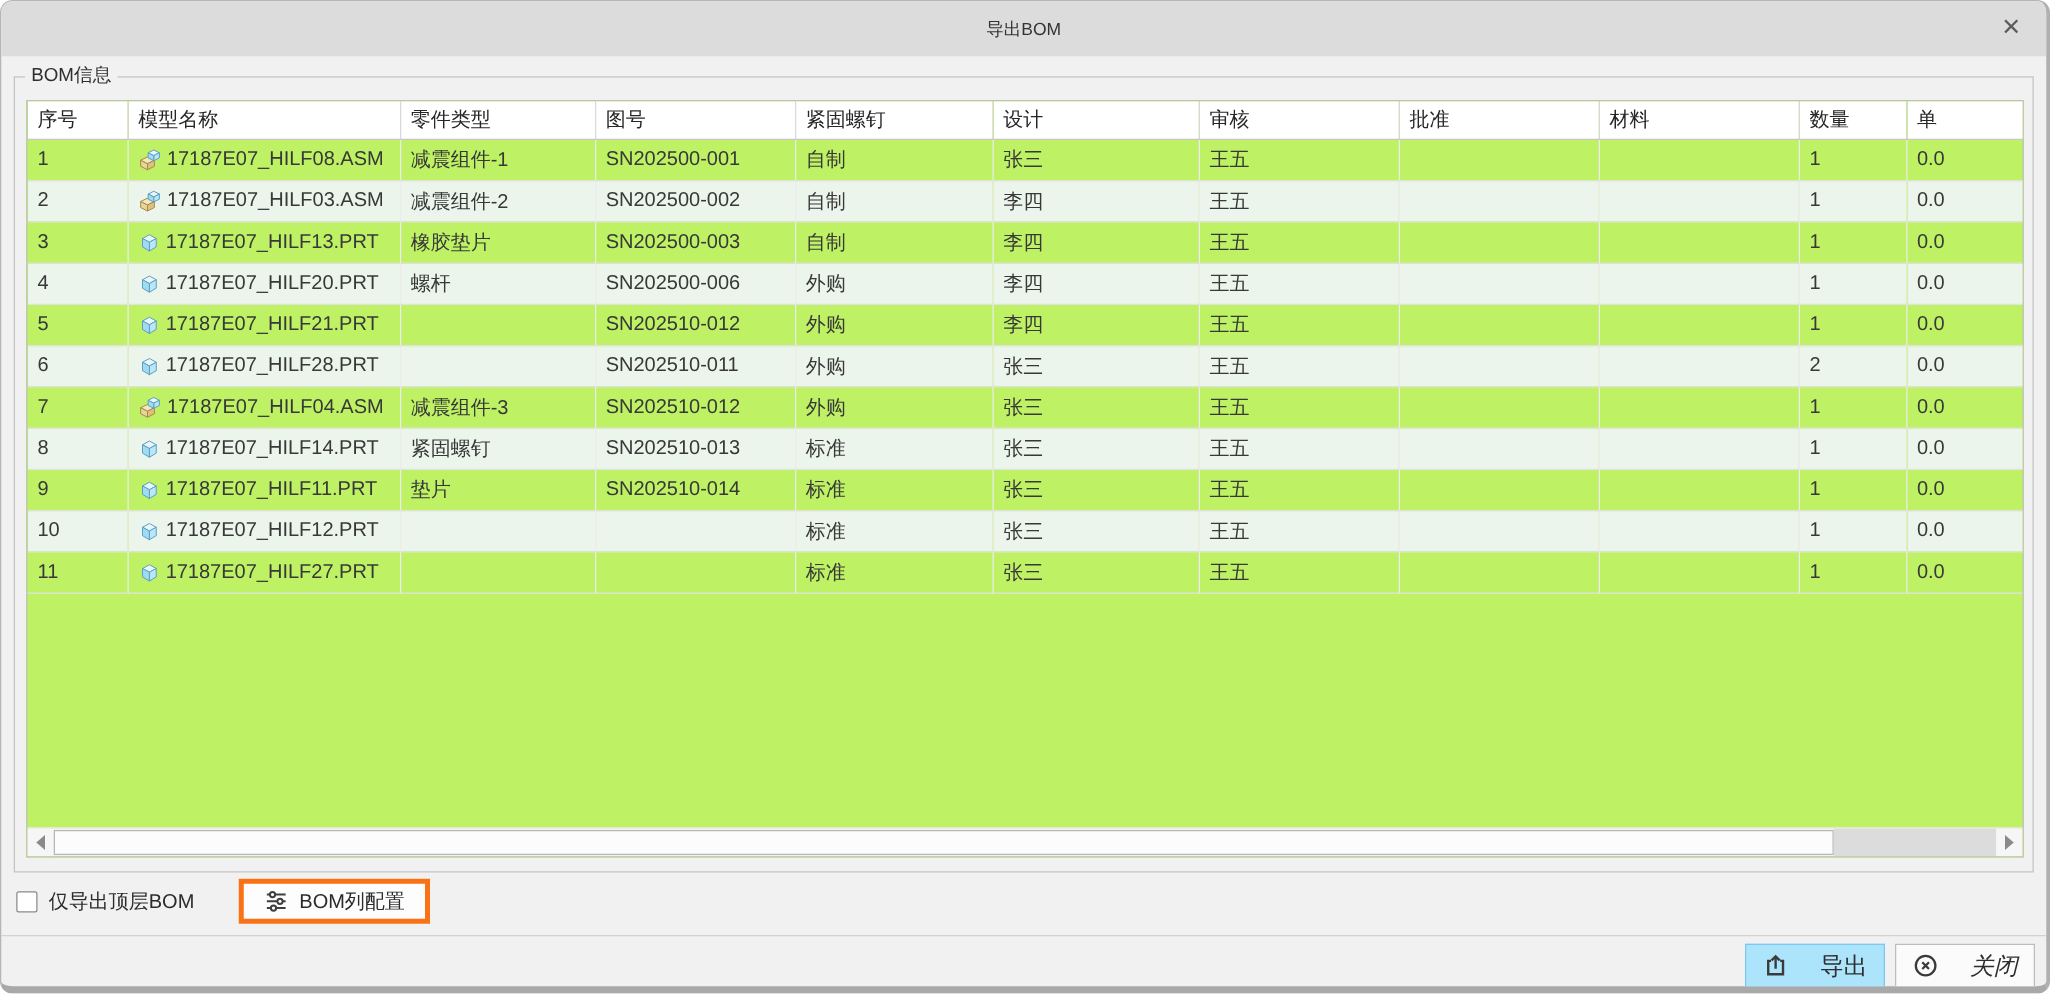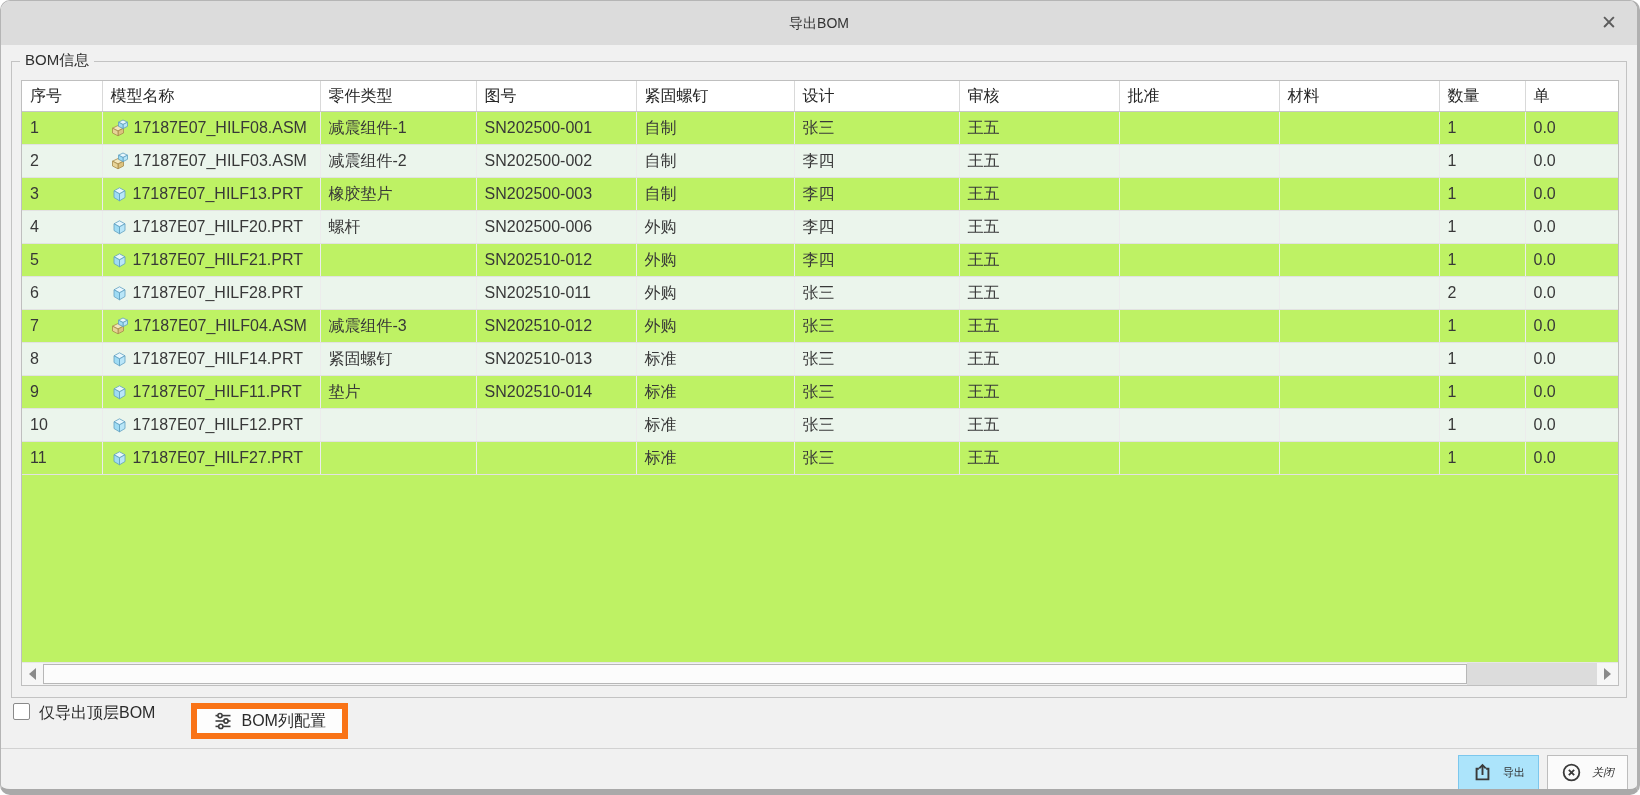--- a/index.html
+++ b/index.html
@@ -55,41 +55,41 @@
   }
   .scroll-btn .tri{width:0;height:0;border-style:solid;}
   .tri-left{border-width:6px 7px 6px 0;border-color:transparent #8a8a8a transparent transparent;}
   .tri-right{border-width:6px 0 6px 7px;border-color:transparent transparent transparent #8a8a8a;}
   .scroll-thumb{
     flex:none;width:1424px;margin:1px 0;background:#fcfcfc;border:1px solid #b7b7b7;
     box-sizing:border-box;cursor:pointer;
   }
   .scroll-track-rest{flex:1;background:#dcdcdc;}
   .controls-row{
-    position:absolute;left:12px;top:702px;height:36px;display:flex;align-items:flex-start;
+    position:absolute;left:12px;top:702px;height:36px;display:flex;align-items:center;
   }
   .checkbox{
     width:17px;height:17px;background:#fff;border:1px solid #8a8a8a;border-radius:2px;
     box-sizing:border-box;cursor:pointer;flex:none;
   }
   .checkbox-label{margin-left:9px;font-size:16px;color:#2b2b2b;}
   .cfg-btn{
     display:flex;align-items:center;gap:8px;height:36px;padding:0 16px;
-    background:#fdfdfd;border:6px solid #f97316;box-sizing:border-box;
+    background:#fdfdfd;border:4px solid #f97316;box-sizing:border-box;
     font-size:16px;color:#2b2b2b;cursor:pointer;
   }
   .cfg-btn.b1{margin-left:36px;}
   .cfg-btn.b2{margin-left:28px;}
   .footer-divider{position:absolute;left:0;right:0;top:747px;height:1px;background:#d2d2d2;}
   .footer{
     position:absolute;right:9px;top:754px;display:flex;gap:8px;align-items:center;
   }
   .action-btn{
-    display:flex;align-items:center;gap:10px;height:35px;padding:16px 13px;
-    box-sizing:border-box;font-size:11px;color:#2e2e2e;cursor:pointer;
+    display:flex;align-items:center;gap:25px;height:35px;padding:16px 13px;
+    box-sizing:border-box;font-size:19px;color:#2e2e2e;cursor:pointer;
   }
   .action-btn.primary{background:#ace4fb;border:1px solid #7cc7ed;}
   .action-btn.secondary{background:#fbfbfb;border:1px solid #bdbdbd;font-style:italic;}
 </style>
 </head>
 <body>
 
 <div class="dialog">
 
   <div class="titlebar">

